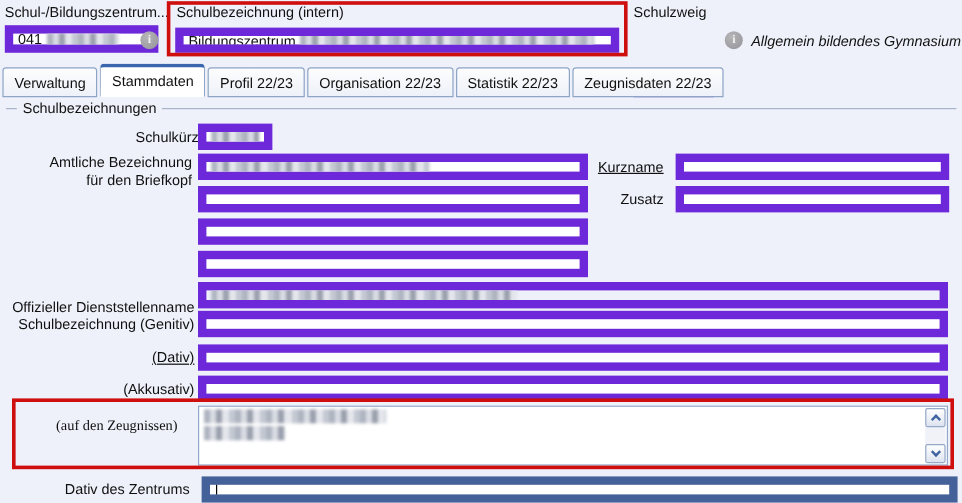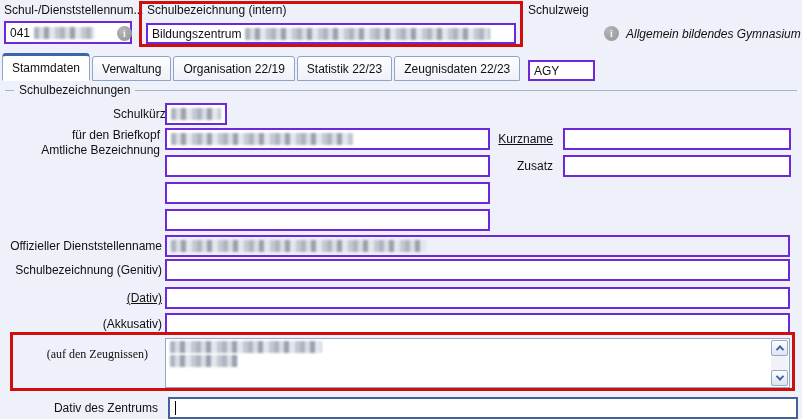--- a/index.html
+++ b/index.html
@@ -6,21 +6,21 @@
   html,body { width:802px; height:419px; overflow:hidden; }
   body {
     font-family:"Liberation Sans", sans-serif;
     font-size:12px; color:#101010;
     background:#eef1fa; position:relative;
   }
   .abs { position:absolute; }
   .lbl { white-space:nowrap; color:#101010; }
   .lbl-r { text-align:right; }
   .fld {
-    background:#fff; border:2px solid #6d28d9; height:22px;
+    background:#fff; border:7px solid #6d28d9; height:22px;
     display:flex; align-items:center; padding:0 4px; overflow:hidden;
     white-space:nowrap;
   }
   .fld.readonly { background:#eef1fa; }
   .fld.focused { border-color:#44619a; }
   .redact {
     display:inline-block; height:12px; margin-left:4px; border-radius:1px;
     background-image:
       repeating-linear-gradient(90deg,#aeb4c0 0 5px,#d9dce3 5px 10px,#9aa0ad 10px 15px,#e4e6ec 15px 21px,#c3c8d2 21px 26px),
       repeating-linear-gradient(0deg, rgba(255,255,255,.45) 0 4px, rgba(110,116,130,.35) 4px 8px);
@@ -68,21 +68,21 @@
   }
   .chev { width:6px; height:6px; border-style:solid; border-color:#3f64a0; border-width:0; }
   .chev.up   { border-top-width:2px; border-right-width:2px; transform:rotate(-45deg) translate(-1px,1px); }
   .chev.down { border-bottom-width:2px; border-right-width:2px; transform:rotate(45deg) translate(-1px,-1px); }
 
   .caret { width:1px; height:14px; background:#000; margin-left:1px; }
 </style>
 </head>
 <body>
 
-<div class="abs lbl" style="left:4px; top:3px;">Schul-/Dienststellennum...</div>
+<div class="abs lbl" style="left:4px; top:3px;">Schul-/Bildungszentrum...</div>
 <div class="abs fld" style="left:4px; top:21px; width:128px; height:23px;">
   <span>041</span>
   <span class="redact" style="width:60px;"></span>
 </div>
 <div class="abs info-icon" style="left:117px; top:26px;">i</div>
 
 <div class="abs redbox" style="left:139px; top:1px; width:384px; height:46px;"></div>
 <div class="abs lbl" style="left:147px; top:3px;">Schulbezeichnung (intern)</div>
 <div class="abs fld" style="left:146px; top:23px; width:370px; height:21px;">
   <span>Bildungszentrum</span>
@@ -90,63 +90,66 @@
 </div>
 
 <div class="abs lbl" style="left:528px; top:3px;">Schulzweig</div>
 <div class="abs fld" style="left:528px; top:23px; width:67px; height:21px;margin-top:37px;">
   <span>AGY</span>
 </div>
 <div class="abs info-icon" style="left:604px; top:26px;">i</div>
 <div class="abs lbl italic-note" style="left:626px; top:27px;">Allgemein bildendes Gymnasium</div>
 
 <div class="abs tabstrip">
+  <div class="tab">
+      <span>Verwaltung</span>
+    </div>
   <div class="tab active">
       <span>Stammdaten</span>
     </div>
   <div class="tab">
-      <span>Verwaltung</span>
+      <span>Profil 22/23</span>
     </div>
   <div class="tab">
-      <span>Organisation 22/19</span>
+      <span>Organisation 22/23</span>
     </div>
   <div class="tab">
       <span>Statistik 22/23</span>
     </div>
   <div class="tab">
       <span>Zeugnisdaten 22/23</span>
     </div>
 
 </div>
 
 <div class="abs groupline"></div>
 <div class="abs grouplabel lbl">Schulbezeichnungen</div>
 
 <div class="abs lbl lbl-r" style="left:15px; top:107px; width:160px;">Schulkürzel</div>
 <div class="abs fld" style="left:165px; top:103px; width:62px;">
   <span class="redact" style="width:50px; margin-left:0;"></span>
 </div>
 
 <div class="abs lbl lbl-r" style="left:0; top:128px; width:160px; line-height:15px;">
+  <div>Amtliche Bezeichnung</div>
   <div>für den Briefkopf</div>
-  <div>Amtliche Bezeichnung</div>
 </div>
 <div class="abs fld" style="left:165px; top:128px; width:325px;">
   <span class="redact" style="width:182px; margin-left:0;"></span>
 </div>
 <div class="abs fld" style="left:165px; top:155px; width:325px;"></div>
 <div class="abs fld" style="left:165px; top:182px; width:325px;"></div>
 <div class="abs fld" style="left:165px; top:209px; width:325px;"></div>
 
 <div class="abs lbl lbl-r" style="left:393px; top:132px; width:160px;text-decoration:underline;">Kurzname</div>
 <div class="abs fld" style="left:563px; top:128px; width:228px;"></div>
 <div class="abs lbl lbl-r" style="left:393px; top:159px; width:160px;">Zusatz</div>
 <div class="abs fld" style="left:563px; top:155px; width:228px;"></div>
 
-<div class="abs lbl lbl-r" style="left:0; top:239px; width:162px;">Offizieller Dienststellenname</div>
+<div class="abs lbl lbl-r" style="left:0; top:249px; width:162px;">Offizieller Dienststellenname</div>
 <div class="abs fld readonly" style="left:165px; top:235px; width:625px;">
   <span class="redact" style="width:255px; margin-left:0;"></span>
 </div>
 
 <div class="abs lbl lbl-r" style="left:0; top:263px; width:162px;">Schulbezeichnung (Genitiv)</div>
 <div class="abs fld" style="left:165px; top:259px; width:625px;"></div>
 <div class="abs lbl lbl-r" style="left:0; top:291px; width:162px;text-decoration:underline;">(Dativ)</div>
 <div class="abs fld" style="left:165px; top:287px; width:625px;"></div>
 <div class="abs lbl lbl-r" style="left:0; top:317px; width:162px;">(Akkusativ)</div>
 <div class="abs fld" style="left:165px; top:313px; width:625px;"></div>

